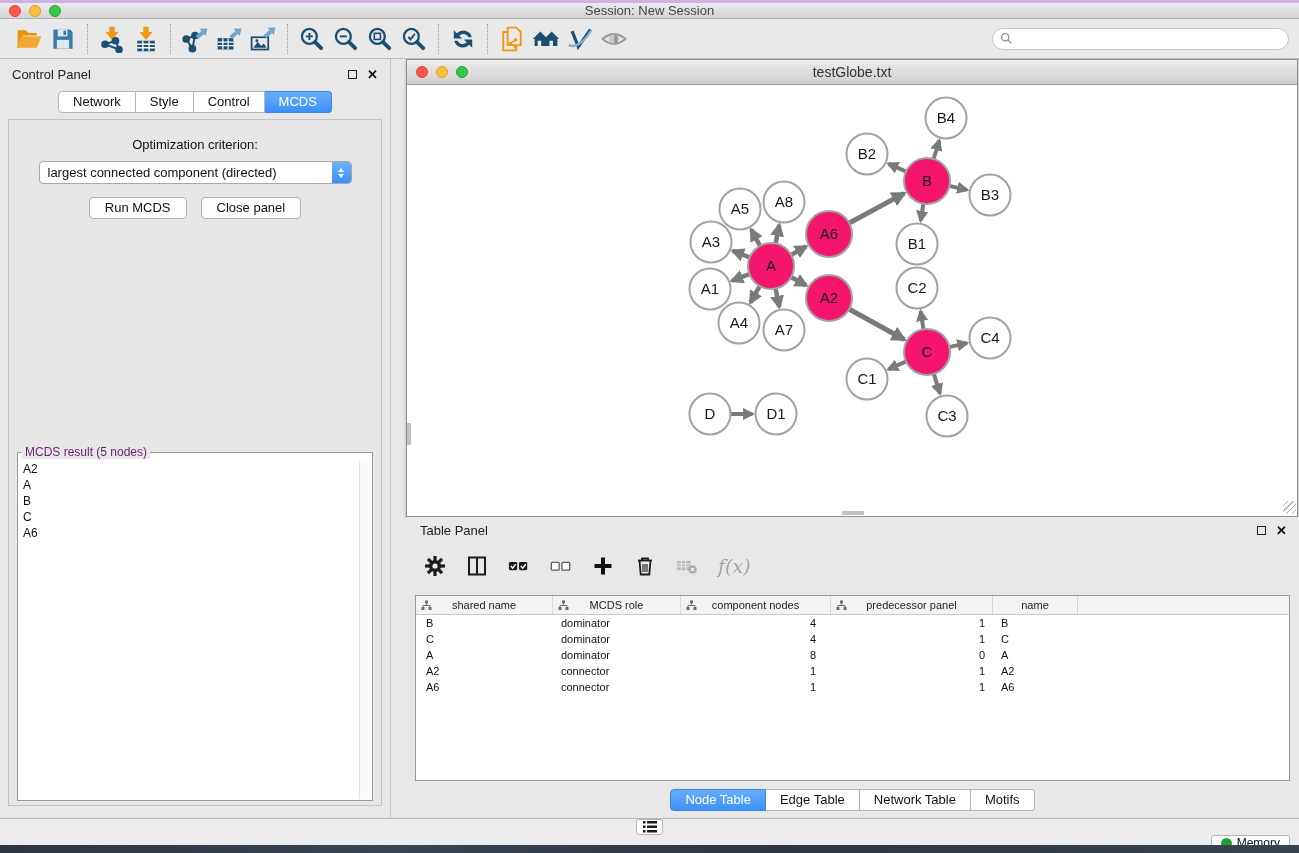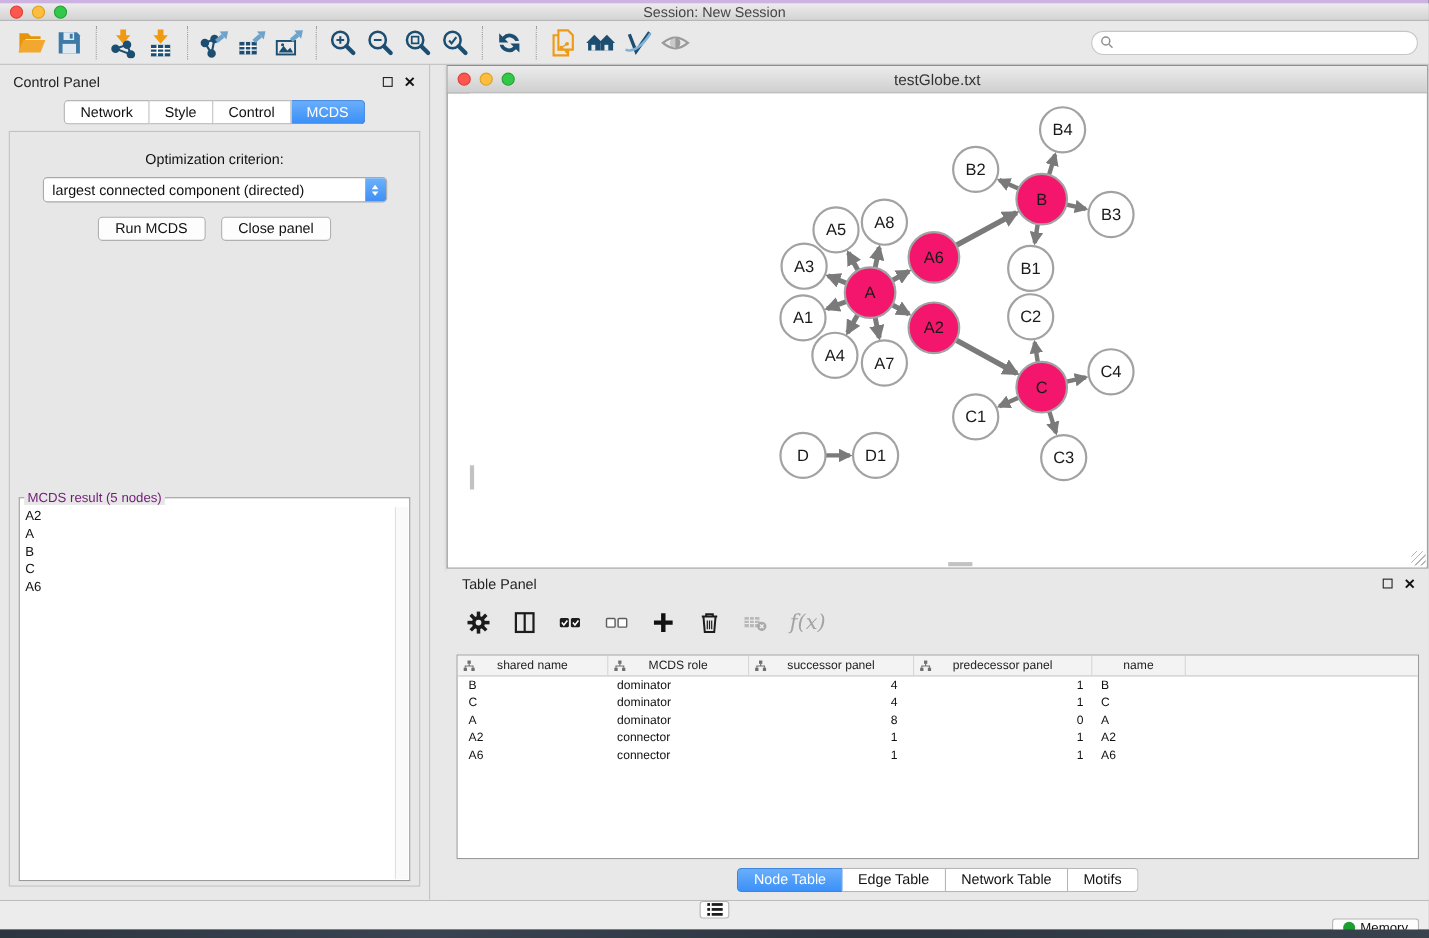--- a/index.html
+++ b/index.html
@@ -56,21 +56,21 @@
   .result-legend { position:absolute; top:-8px; left:4px; background:#e7e7e7; padding:0 3px; font-size:12px; color:#701a75; }
   .result-list { position:absolute; left:1px; right:13px; top:8px; bottom:1px; background:#fff; overflow:hidden; }
   .mcds-item { font-size:12px; color:#111; padding:1px 0 1px 4px; line-height:14px; }
   .result-scroll { position:absolute; top:8px; right:1px; bottom:1px; width:12px; background:#fafafa; border-left:1px solid #e0e0e0; }
 
   
   .right-area { position:absolute; left:406px; top:0; right:0; bottom:0; }
   .net-window { position:absolute; left:0; top:0; right:1px; height:458px; border:1px solid #8f8f8f; background:#fff; box-shadow:0 1px 3px rgba(0,0,0,.25); }
   .nw-titlebar { height:25px; background:linear-gradient(#ececec,#cfcfcf); border-bottom:1px solid #9f9f9f; position:relative; display:flex; align-items:center; }
   .nw-titlebar .title { position:absolute; left:0; right:0; text-align:center; font-size:14px; color:#333; }
-  .nw-canvas { position:relative; height:430px; background:#fff; overflow:hidden;margin-left:20px; }
+  .nw-canvas { position:relative; height:430px; background:#fff; overflow:hidden; }
   .nw-canvas svg { position:absolute; left:0; top:0; }
   .resize-grip { position:absolute; right:1px; bottom:1px; width:13px; height:13px;
     background:repeating-linear-gradient(135deg, transparent 0 3px, #b5b5b5 3px 4px); }
   .tick-left { position:absolute; left:0; top:338px; width:4px; height:22px; background:#c2c2c2; }
   .tick-bottom { position:absolute; bottom:0; left:435px; width:22px; height:4px; background:#c2c2c2; }
 
   
   .table-panel { position:absolute; left:0; top:458px; right:0; bottom:0; background:#e8e8e8; }
   .tp-header { height:26px; display:flex; align-items:center; padding:0 12px 0 14px; font-size:13px; color:#222; }
   .tp-toolbar { height:46px; display:flex; align-items:center; padding-left:18px; gap:20px; }
@@ -519,21 +519,21 @@
                   </svg>
                   <span>MCDS role</span>
                 </div>
                 <div class="t-hcell" style="width: 150px;">
                   <svg class="shared-ic" width="11" height="11" viewBox="0 0 11 11">
                     <rect x="4" y="0.5" width="3" height="3" fill="#6e6e6e"></rect>
                     <rect x="0.5" y="7" width="3" height="3" fill="#6e6e6e"></rect>
                     <rect x="7.5" y="7" width="3" height="3" fill="#6e6e6e"></rect>
                     <path d="M5.5 3.5v2M2 7V5.5h7V7" stroke="#6e6e6e" fill="none"></path>
                   </svg>
-                  <span>successor panel</span>
+                  <span>component nodes</span>
                 </div>
                 <div class="t-hcell" style="width: 162px;">
                   <svg class="shared-ic" width="11" height="11" viewBox="0 0 11 11">
                     <rect x="4" y="0.5" width="3" height="3" fill="#6e6e6e"></rect>
                     <rect x="0.5" y="7" width="3" height="3" fill="#6e6e6e"></rect>
                     <rect x="7.5" y="7" width="3" height="3" fill="#6e6e6e"></rect>
                     <path d="M5.5 3.5v2M2 7V5.5h7V7" stroke="#6e6e6e" fill="none"></path>
                   </svg>
                   <span>predecessor panel</span>
                 </div>

